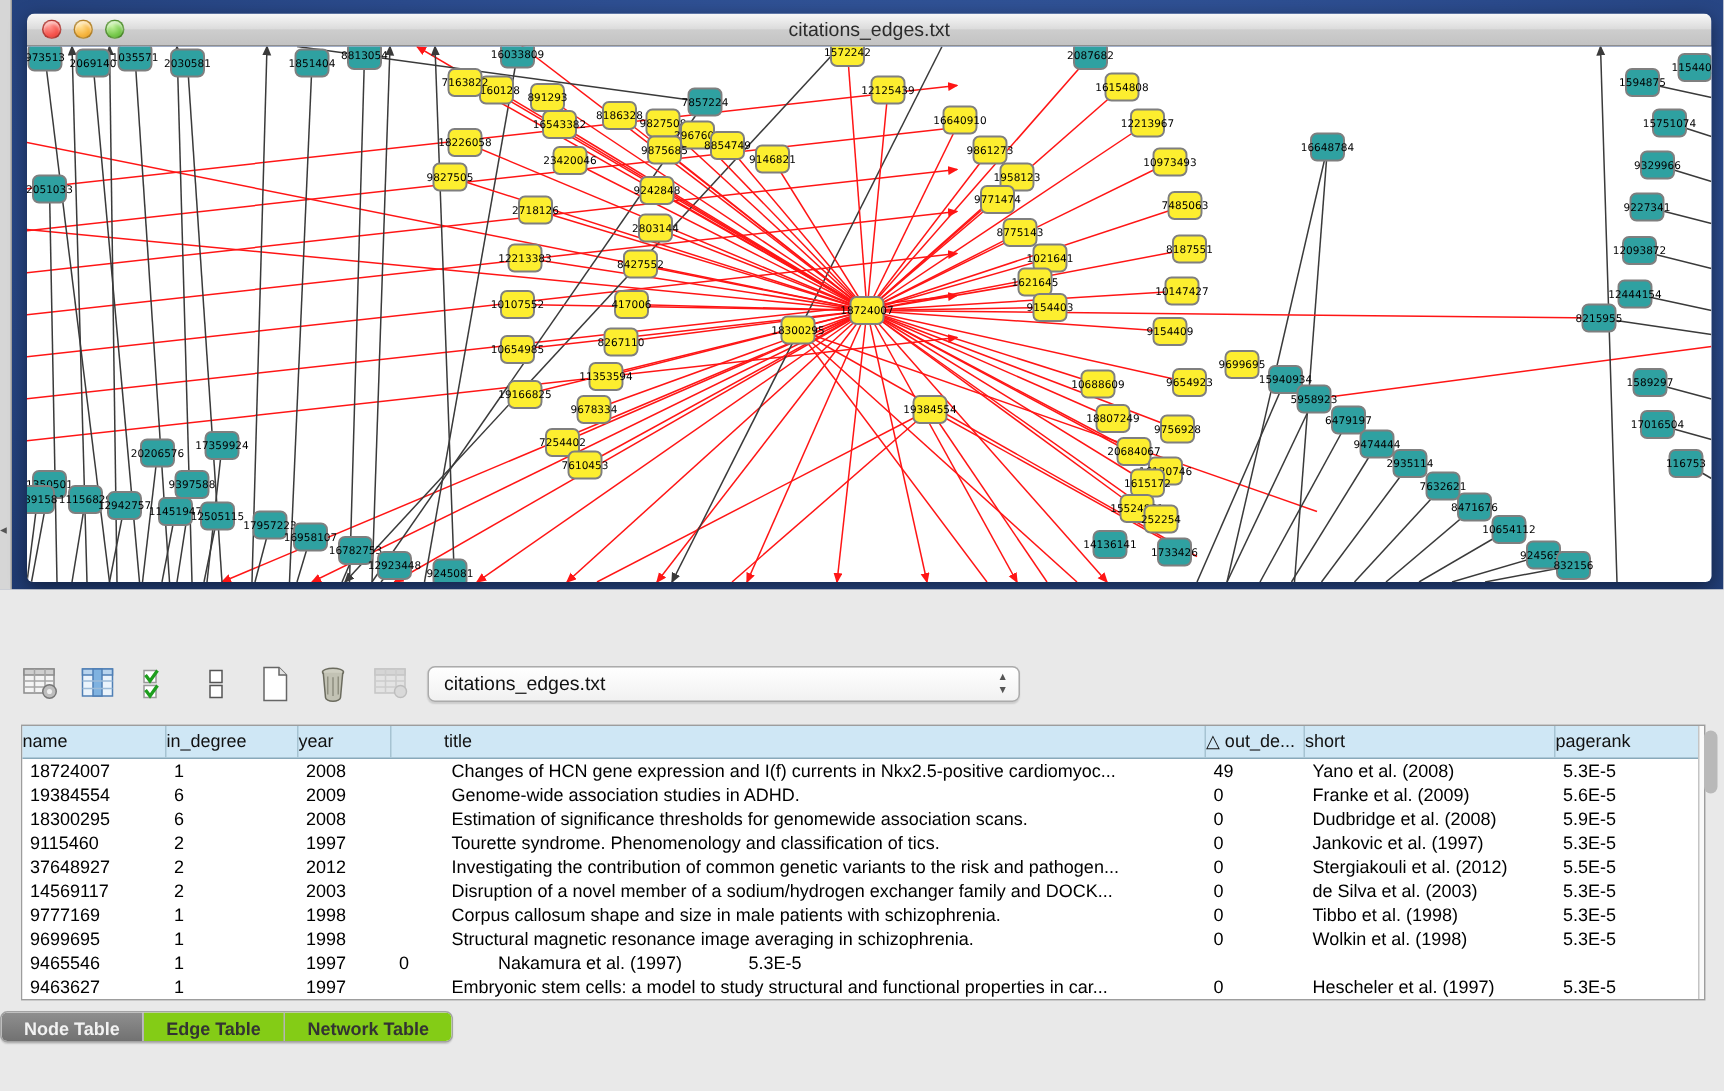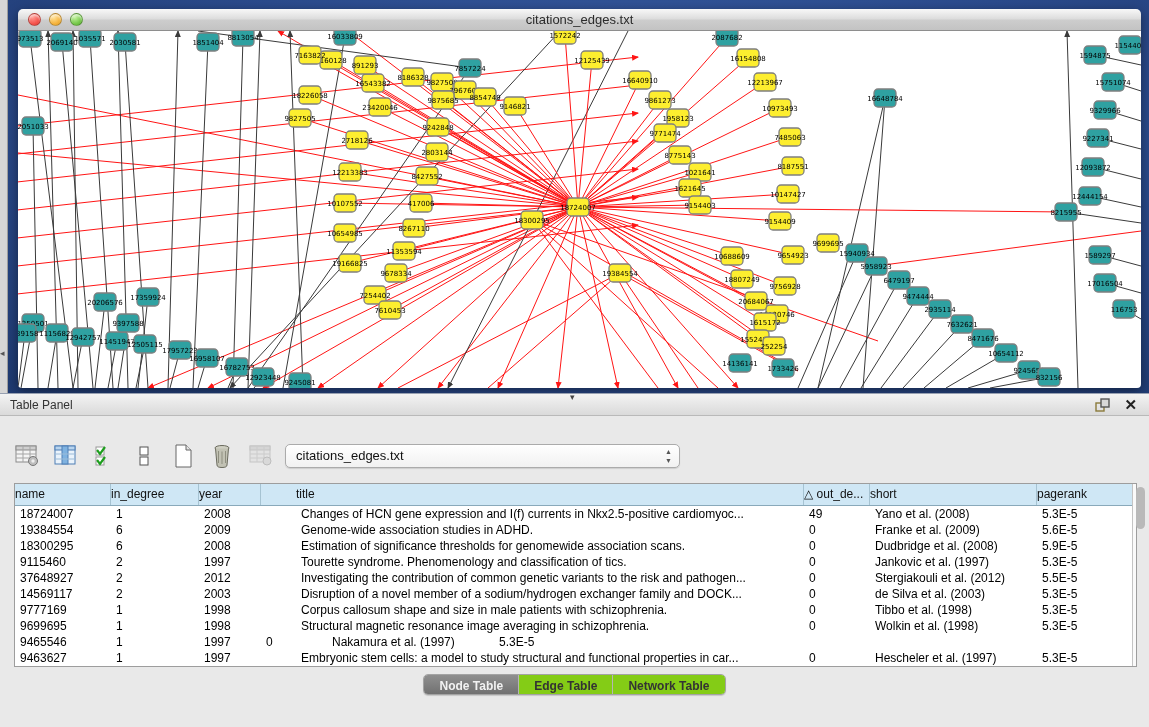--- a/index.html
+++ b/index.html
@@ -62,21 +62,21 @@
     border-right:1px solid #a6c3d2; overflow:hidden; white-space:nowrap; }
   .grid-body .row { display:flex; height:16px; background:#fff; }
   .gb-cell { font-size:12px; color:#000; line-height:16px; padding-left:5px;
     overflow:hidden; white-space:nowrap; }
   .c0{width:96px;} .c1{width:88px;} .c2{width:62px;} .c3{width:508px;margin-left:35px;}
   .c4{width:66px;} .c5{width:167px;} .c6{width:95px; border-right:none;}
   .vscroll { width:15px; border-left:1px solid #c4c4c4; background:#fafafa; position:relative; }
   .vthumb { position:absolute; left:3px; top:3px; width:9px; height:42px;
     border-radius:5px; background:#b9b9b9; }
 
-  .tabs { position:absolute; left:0; top:281px; width:1149px; display:flex; justify-content:center; }
+  .tabs { position:absolute; left:0; top:281px; width:1149px; display:flex; }
   .seg { display:flex; border:1px solid #a3a3a3; border-radius:5px; overflow:hidden;
     background:#fff; box-shadow:0 1px 1px rgba(0,0,0,.15); height:21px; }
   .seg button { border:none; background:#84cc16; font-size:12px; font-weight:bold; color:#333;
     padding:0 15px; height:21px; border-right:1px solid #b5b5b5;
     font-family:"Liberation Sans", sans-serif; }
   .seg button:last-child { border-right:none; }
   .seg button.active { background:linear-gradient(#8f8f8f,#6e6e6e); color:#f2f2f2; }
 
   
   .statusbar { position:absolute; left:0; top:751px; width:1149px; height:17px;
@@ -680,31 +680,20 @@
                 <rect x="1101" y="5" width="22" height="18" rx="4" fill="#2fa1a1" stroke="#7f7f7f" stroke-width="1.3"></rect>
                 <text x="1112" y="16.5" text-anchor="middle" font-size="7" font-family="DejaVu Sans, sans-serif" fill="#000">1154408</text>
               </g>
             </g>
         </svg>
       </div>
     </div>
   </div>
 
   <div class="table-panel">
-    <div class="tp-titlebar">
-      <span class="tp-title">Table Panel</span>
-      <span class="tp-split-arrow">▾</span>
-      <div class="tp-actions">
-        <svg width="15" height="14" viewBox="0 0 15 14">
-          <rect x="1" y="5" width="8" height="8" fill="none" stroke="#8a7a3a" stroke-width="1.4"></rect>
-          <rect x="6" y="1" width="8" height="8" fill="#d8d8d8" stroke="#555" stroke-width="1.4"></rect>
-        </svg>
-        <span class="tp-close">✕</span>
-      </div>
-    </div>
 
     <div class="toolbar">
       <div class="tool">
         <svg width="24" height="22" viewBox="0 0 24 22">
           <rect x="1" y="1" width="20" height="16" fill="#f4f4f4" stroke="#8b8b8b"></rect>
           <rect x="1" y="1" width="20" height="4" fill="#cfcfcf" stroke="#8b8b8b"></rect>
           <path d="M1 9 h20 M1 13 h20 M8 1 v16 M15 1 v16" stroke="#a5a5a5" fill="none"></path>
           <circle cx="18" cy="16" r="4.5" fill="#bdbdbd" stroke="#777"></circle>
           <circle cx="18" cy="16" r="1.7" fill="#eee"></circle>
         </svg>

